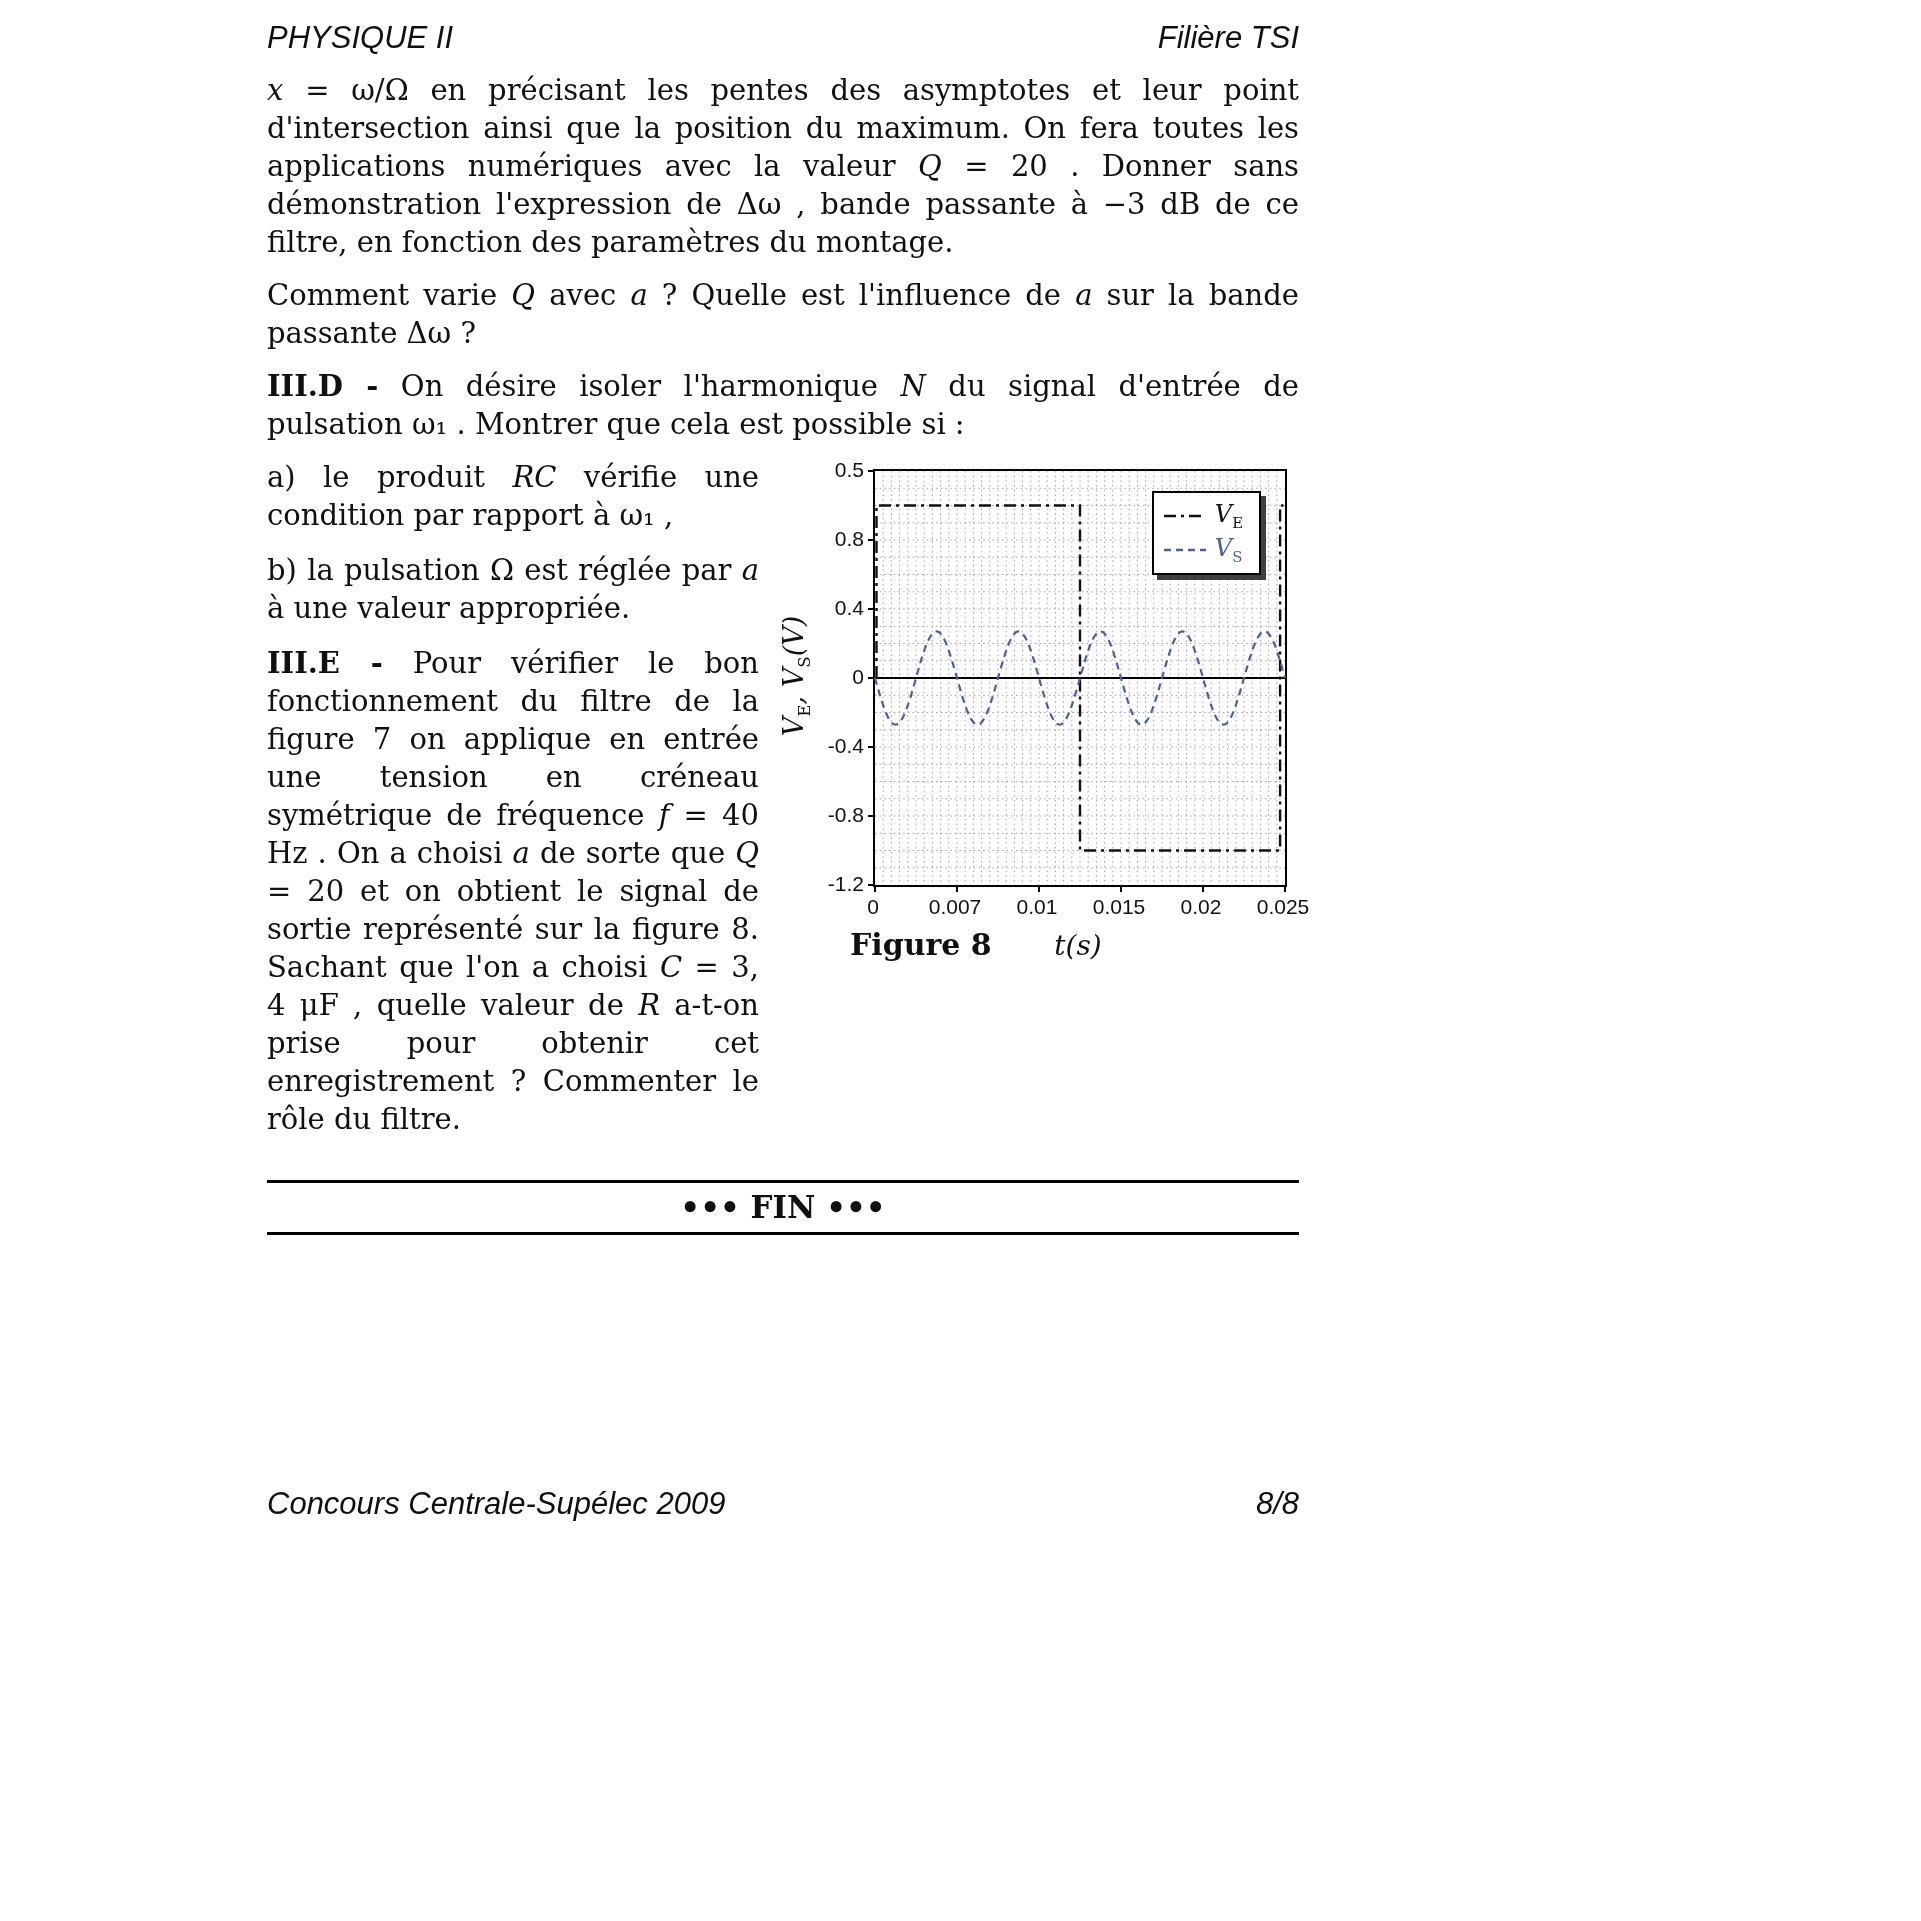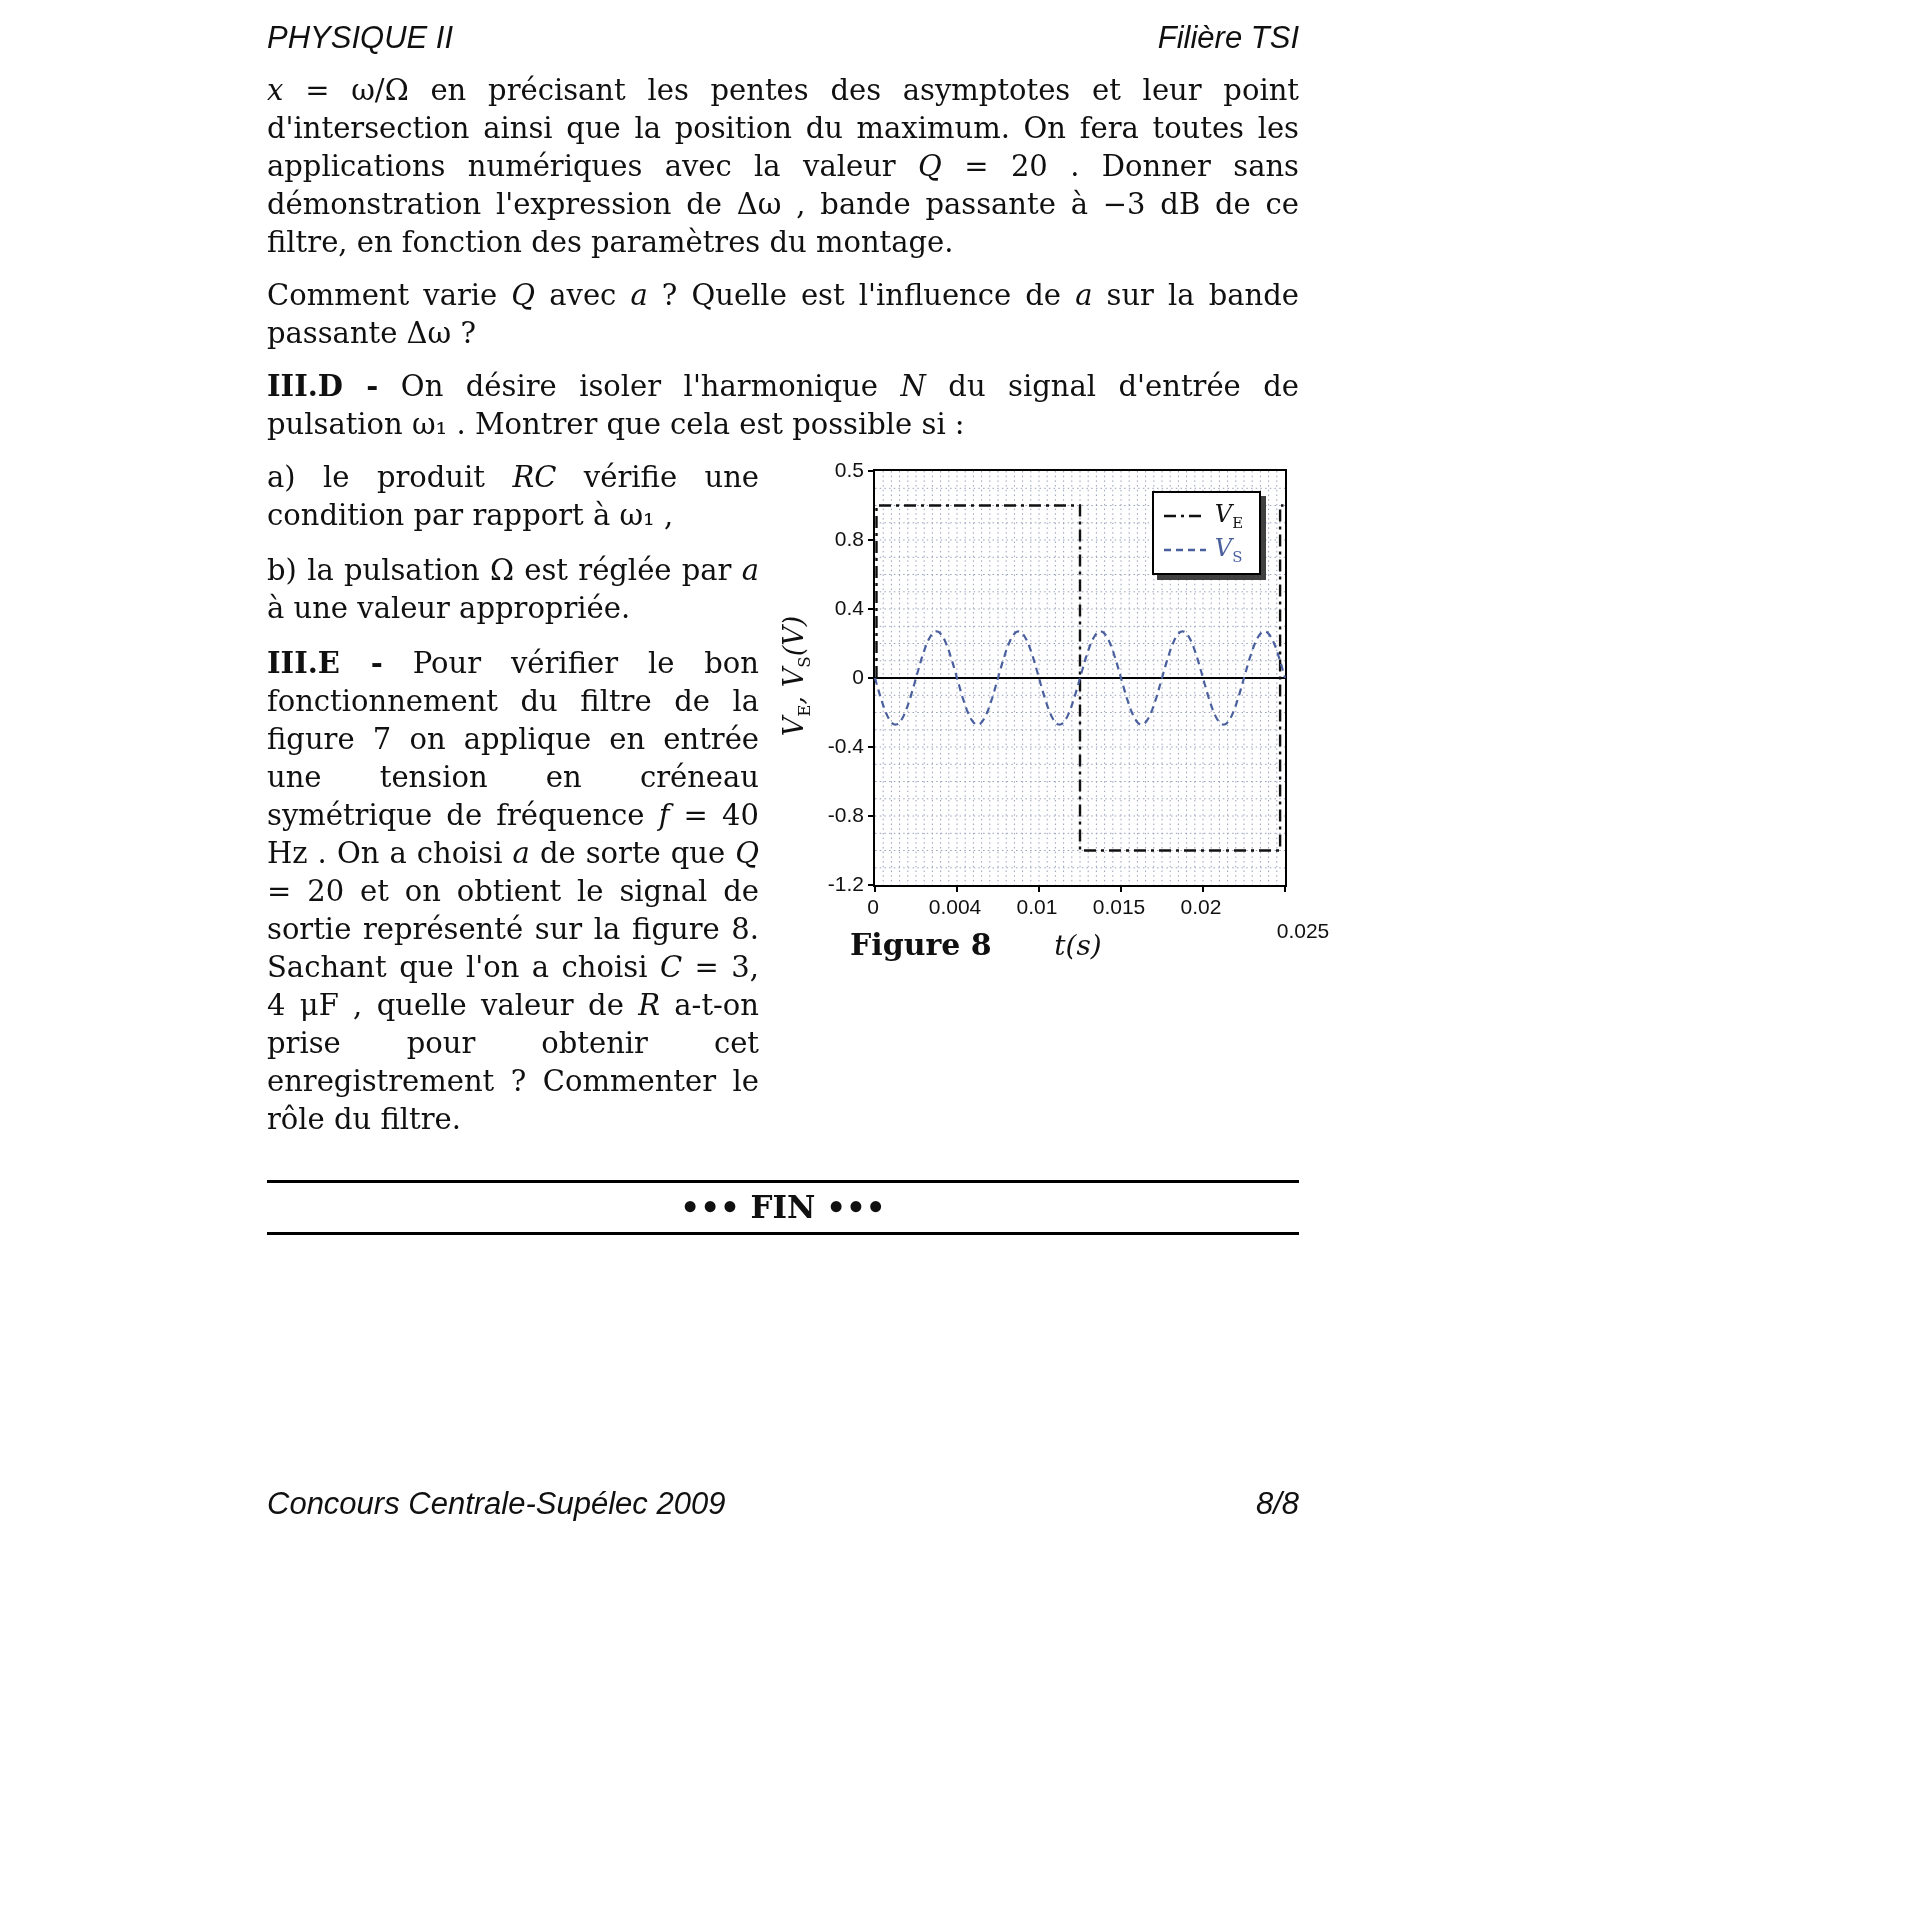--- a/index.html
+++ b/index.html
@@ -198,25 +198,25 @@
               <svg class="legend-line" width="42" height="6">
                   <line x1="0" y1="3" x2="42" y2="3" stroke="#4a5f9e" stroke-width="2.4" stroke-dasharray="7 5"></line>
                 </svg>
               <span class="legend-label" style="color: rgb(74, 95, 158);"><i>V</i><sub>S</sub></span>
             </div>
           </div>
         </div>
 
         <div class="xticks" id="xticks">
             <span style="left: 0px;">0</span>
-            <span style="left: 82px;">0.004</span>
+            <span style="left: 82px;">0.007</span>
             <span style="left: 164px;">0.01</span>
             <span style="left: 246px;">0.015</span>
             <span style="left: 328px;">0.02</span>
-            <span style="left: 430px; margin-top: 24px;">0.025</span>
+            <span style="left: 410px;">0.025</span>
           </div>
 
         <div class="caption-row">
           <span class="fig-caption">Figure 8</span>
           <span class="xlabel">t(s)</span>
         </div>
       </div>
     </div>
 
     <div class="fin-block">

